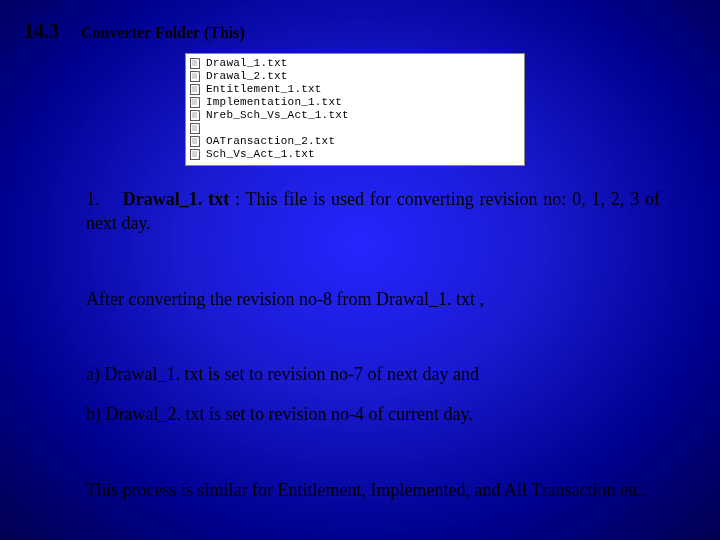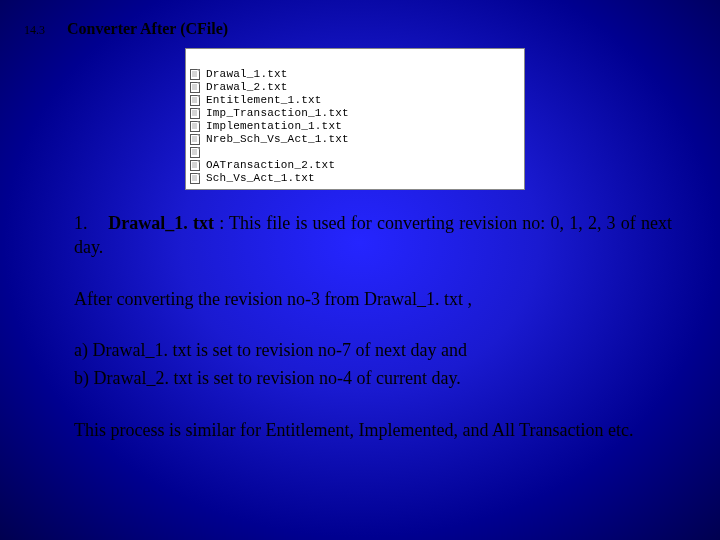--- a/index.html
+++ b/index.html
@@ -17,33 +17,33 @@
   .page {
     padding: 20px 34px 20px 24px;
   }
   .header {
     display: flex;
     align-items: baseline;
     gap: 22px;
     margin-bottom: 10px;
   }
   .sec-num {
-    font-size: 12px;
-    font-weight: normal;
+    font-size: 20px;
+    font-weight: bold;
   }
   .sec-title {
     font-size: 16px;
     font-weight: bold;
   }
   .folder-box {
     width: 330px;
     margin: 0 auto 22px auto;
     background: #fff;
     border: 1px solid #888;
-    padding: 19px 4px 4px 4px;
+    padding: 3px 4px 4px 4px;
   }
   .file-row {
     display: flex;
     align-items: center;
     gap: 4px;
     height: 13px;
     line-height: 13px;
   }
   .file-icon {
     width: 12px;
@@ -59,31 +59,31 @@
     color: #000;
     white-space: nowrap;
   }
   .body-text {
     color: #000;
     font-size: 18px;
     line-height: 1.32;
     padding: 0 10px 0 46px;
     text-align: justify;
   }
-  .body-text p { margin: 4px; }
+  .body-text p { margin: 16px; }
   .spacer { height: 20px; }
   .bold { font-weight: bold; }
 </style>
 </head>
 <body>
 
 <div class="page">
   <div class="header">
     <span class="sec-num">14.3</span>
-    <span class="sec-title">Converter After  (CFile)</span>
+    <span class="sec-title">Converter Folder  (This)</span>
   </div>
 
   <div class="folder-box" id="folder-box">
 
   <div class="file-row">
         <span class="file-icon">
           <svg width="12" height="11" viewBox="0 0 12 11">
             <rect x="0.5" y="0.5" width="9" height="10" fill="#fff" stroke="#555" stroke-width="1"></rect>
             <polygon points="7,0.5 9.5,0.5 9.5,3" fill="#aaa"></polygon>
             <line x1="2" y1="3" x2="7" y2="3" stroke="#888" stroke-width="0.7"></line>
@@ -109,32 +109,20 @@
         <span class="file-icon">
           <svg width="12" height="11" viewBox="0 0 12 11">
             <rect x="0.5" y="0.5" width="9" height="10" fill="#fff" stroke="#555" stroke-width="1"></rect>
             <polygon points="7,0.5 9.5,0.5 9.5,3" fill="#aaa"></polygon>
             <line x1="2" y1="3" x2="7" y2="3" stroke="#888" stroke-width="0.7"></line>
             <line x1="2" y1="5" x2="7" y2="5" stroke="#888" stroke-width="0.7"></line>
             <line x1="2" y1="7" x2="7" y2="7" stroke="#888" stroke-width="0.7"></line>
           </svg>
         </span>
         <span class="file-name">Entitlement_1.txt</span>
-      </div>
-      <div class="file-row">
-        <span class="file-icon">
-          <svg width="12" height="11" viewBox="0 0 12 11">
-            <rect x="0.5" y="0.5" width="9" height="10" fill="#fff" stroke="#555" stroke-width="1"></rect>
-            <polygon points="7,0.5 9.5,0.5 9.5,3" fill="#aaa"></polygon>
-            <line x1="2" y1="3" x2="7" y2="3" stroke="#888" stroke-width="0.7"></line>
-            <line x1="2" y1="5" x2="7" y2="5" stroke="#888" stroke-width="0.7"></line>
-            <line x1="2" y1="7" x2="7" y2="7" stroke="#888" stroke-width="0.7"></line>
-          </svg>
-        </span>
-        <span class="file-name">Imp_Transaction_1.txt</span>
       </div>
       <div class="file-row">
         <span class="file-icon">
           <svg width="12" height="11" viewBox="0 0 12 11">
             <rect x="0.5" y="0.5" width="9" height="10" fill="#fff" stroke="#555" stroke-width="1"></rect>
             <polygon points="7,0.5 9.5,0.5 9.5,3" fill="#aaa"></polygon>
             <line x1="2" y1="3" x2="7" y2="3" stroke="#888" stroke-width="0.7"></line>
             <line x1="2" y1="5" x2="7" y2="5" stroke="#888" stroke-width="0.7"></line>
             <line x1="2" y1="7" x2="7" y2="7" stroke="#888" stroke-width="0.7"></line>
           </svg>
@@ -190,21 +178,21 @@
       </div>
     </div>
 
   <div class="body-text">
     <p>
       <span>1.</span>&nbsp;&nbsp;&nbsp;
       <span class="bold">Drawal_1. txt</span><span> : This file is used for converting revision no: 0, 1, 2, 3 of next day.</span>
     </p>
 
     <div class="spacer"></div>
-    <p>After converting the revision no-3 from Drawal_1. txt ,</p>
+    <p>After converting the revision no-8 from Drawal_1. txt ,</p>
 
     <div class="spacer"></div>
     <p>a)    Drawal_1. txt  is set to revision no-7 of next day and</p>
     <p>b)    Drawal_2. txt is set to revision no-4 of current day.</p>
 
     <div class="spacer"></div>
     <p>This process is similar for Entitlement, Implemented, and All Transaction etc.</p>
   </div>
 </div>
 

